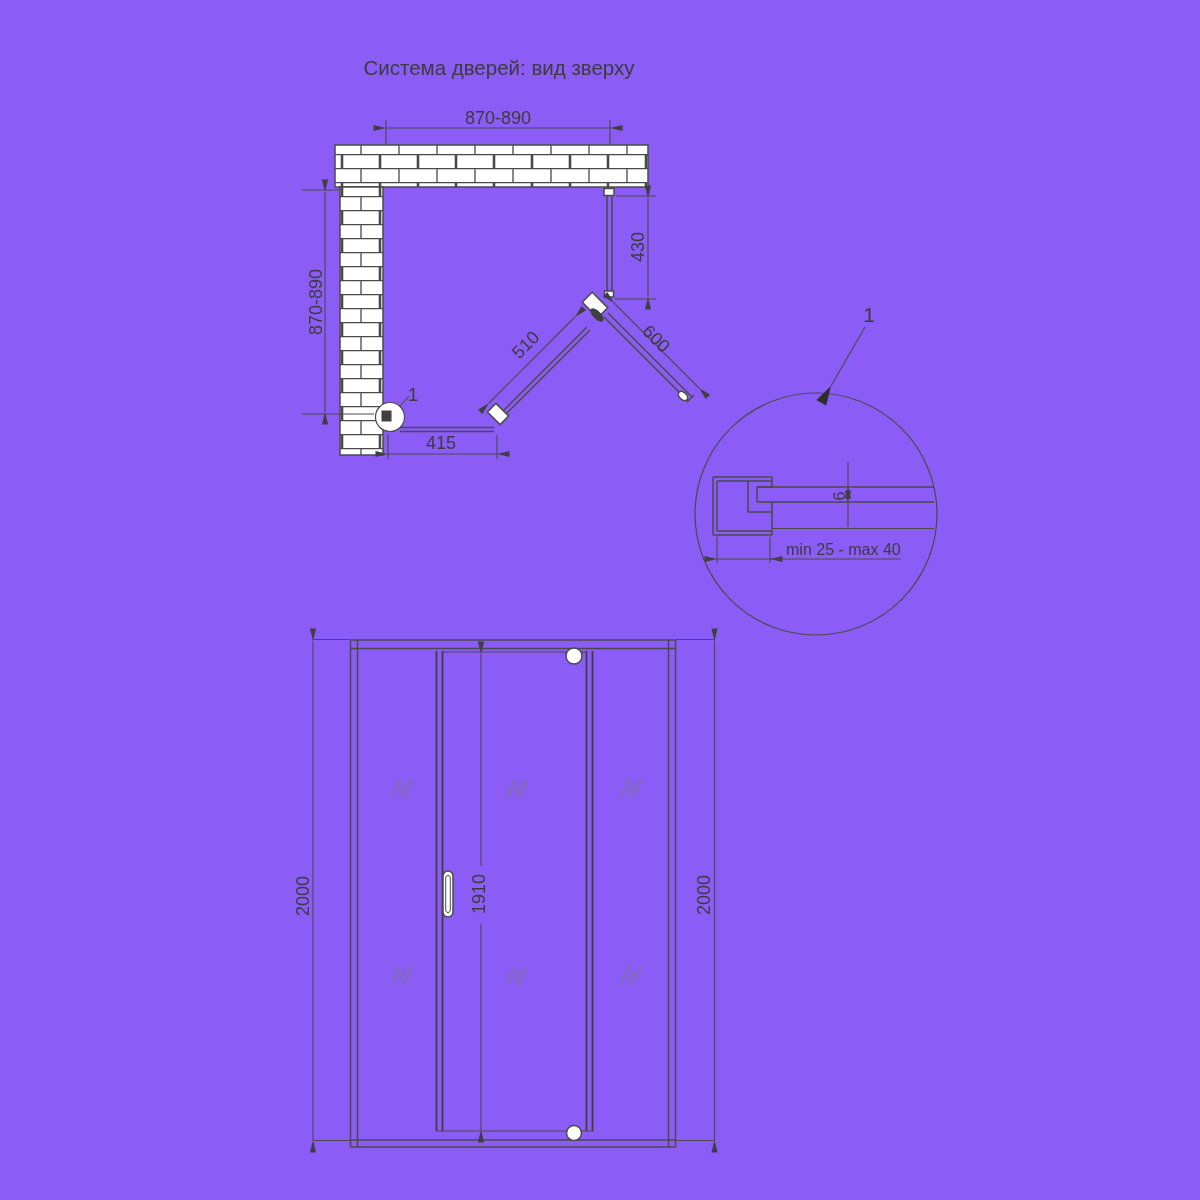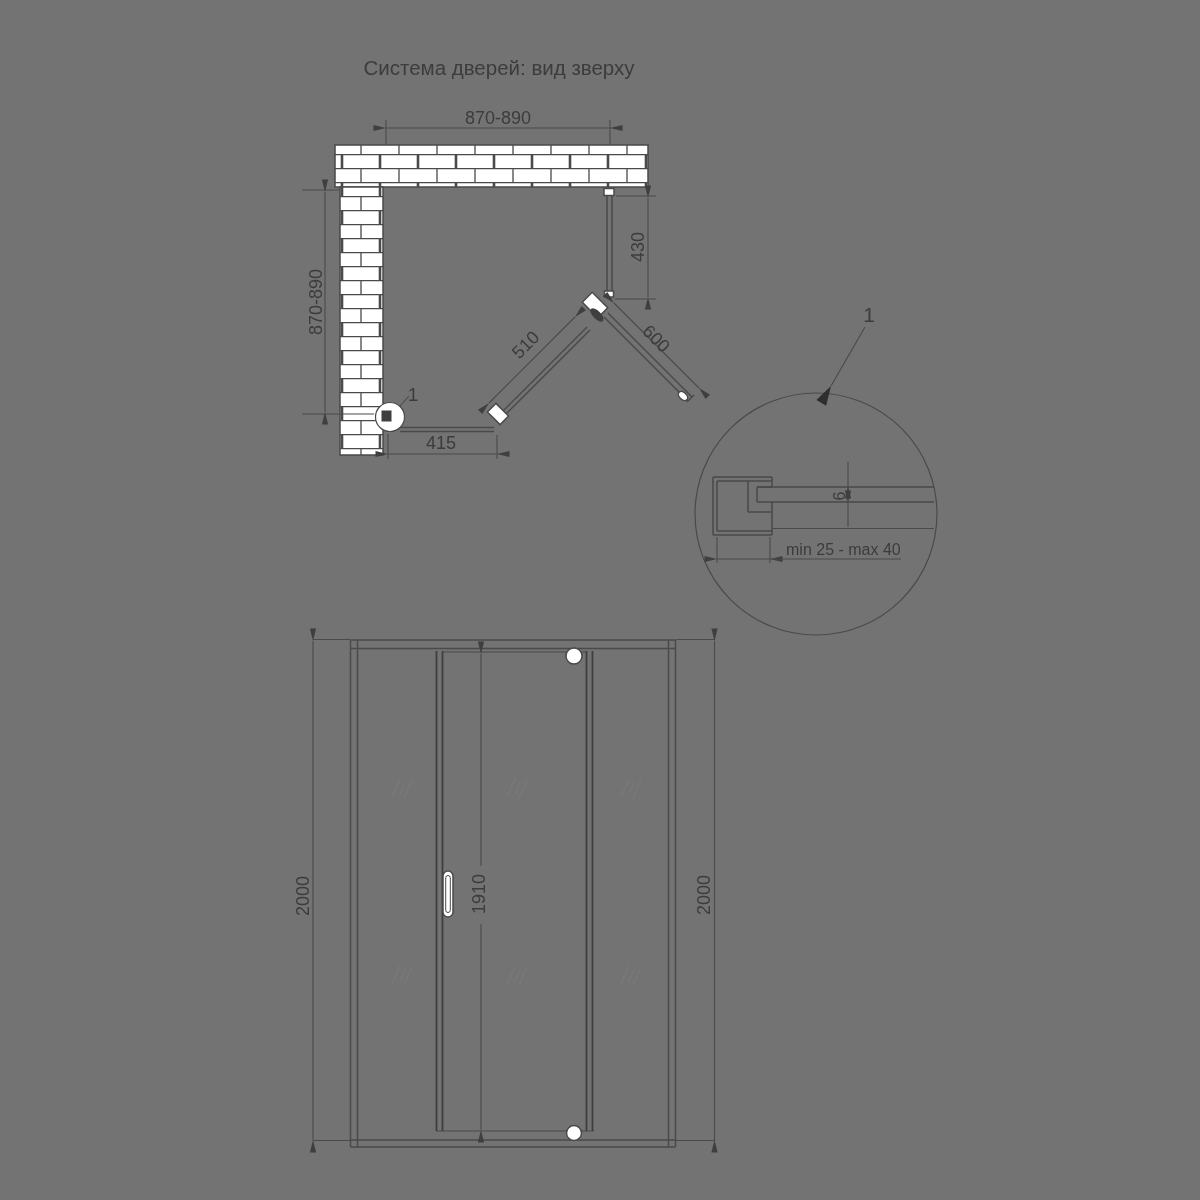--- a/index.html
+++ b/index.html
@@ -1,17 +1,17 @@
 <!DOCTYPE html>
 <html><head>
 <meta charset="utf-8">
 <style>
   html,body{margin:0;padding:0;background:#fff;}
   .canvas{
-    width:1200px;height:1200px;background:#737373;position:relative;overflow:hidden;
+    width:1200px;height:1200px;background:#8b5cf6;position:relative;overflow:hidden;
     font-family:"Liberation Sans", sans-serif;
   }
   svg{display:block;}
   svg text{
     font-family:"Liberation Sans", sans-serif;
     fill:#3c3c3c;
   }
   .t-title{font-size:20.5px;}
   .t-dim{font-size:18px;}
   .t-dim-s{font-size:16px;}

